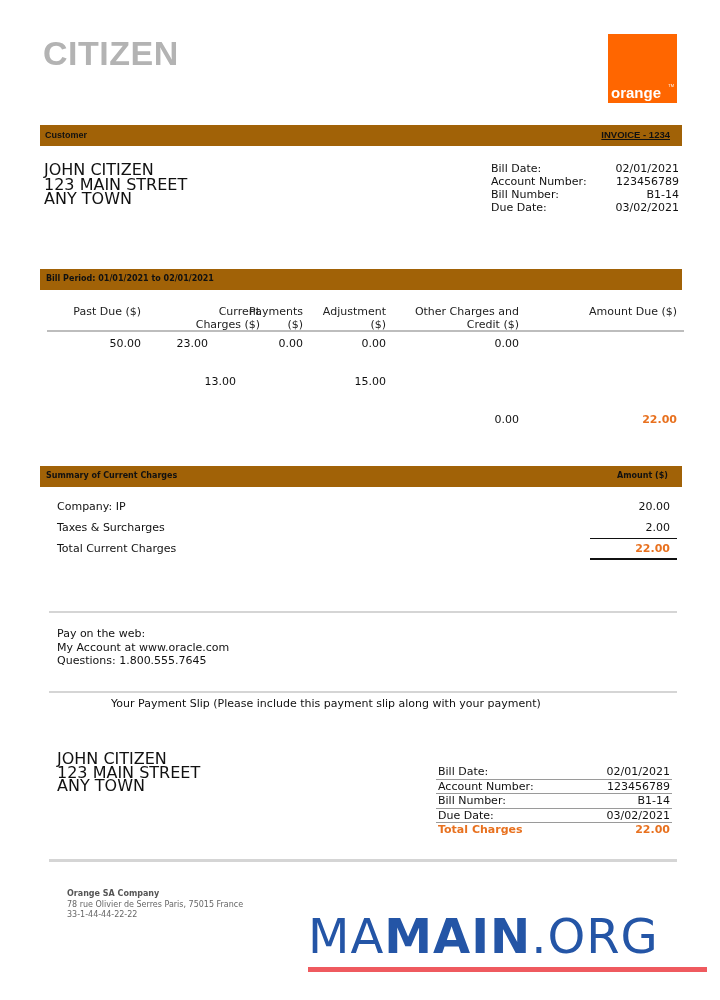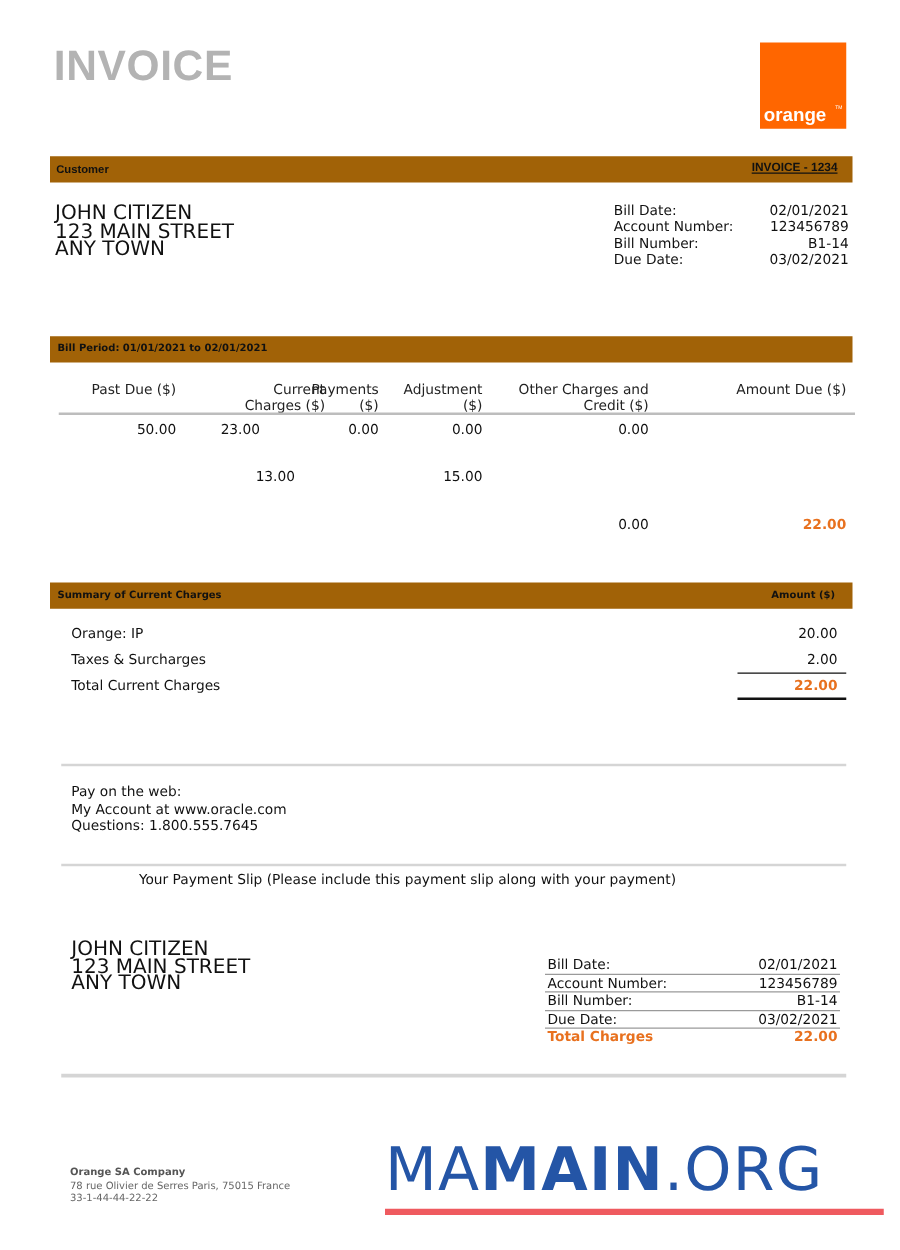--- a/index.html
+++ b/index.html
@@ -21,30 +21,30 @@
   .hline { background: #bdbdbd; height: 2px; }
   .cell { font-size: 11px; text-align: right; color: #111; }
   .orange { color: #e8711f; font-weight: bold; }
   .sum-row { left: 57px; width: 613px; display: flex; justify-content: space-between; font-size: 11px; }
   .sep { left: 49px; width: 628px; height: 2px; background: #d5d5d5; }
   .pay { left: 57px; top: 627px; font-size: 11px; line-height: 13.5px; }
   .slip-title { left: 0; width: 652px; top: 697px; text-align: center; font-size: 11px; }
   .slip-info { left: 436px; top: 765px; width: 236px; font-size: 11px; }
   .slip-row { display: flex; justify-content: space-between; height: 13.5px; line-height: 13.5px; border-bottom: 1px solid #9a9a9a; padding: 0 2px; }
   .slip-row.last { border-bottom: none; }
-  .footer { left: 56px; top: 889px; font-size: 8px; line-height: 10.5px; color: #666; margin-top: 44px; }
+  .footer { left: 67px; top: 889px; font-size: 8px; line-height: 10.5px; color: #666; }
   .footer-name { font-weight: bold; color: #555; }
   .wm { left: 308px; top: 908px; font-family: "DejaVu Sans", sans-serif; font-size: 48px; color: #2455a6; letter-spacing: 1px; line-height: 56px; }
   .wm b { font-weight: bold; }
   .wm-bar { left: 308px; top: 967px; width: 399px; height: 5px; background: #ef5a5f; }
 </style>
 </head>
 <body>
 
-<div class="abs title">INVOICE</div>
+<div class="abs title">CITIZEN</div>
 <div class="abs logo">
   <span class="logo-text">orange</span>
   <span class="logo-tm">TM</span>
 </div>
 
 <div class="abs band" style="top:125px;">
   <span class="band-left">Customer</span>
   <span class="band-right">INVOICE - 1234</span>
 </div>
 
@@ -114,21 +114,21 @@
 
 <div class="abs cell" style="right:201px; top:413px;">0.00</div>
 <div class="abs cell orange" style="right:43px; top:413px;">22.00</div>
 
 <div class="abs band" style="top:466px;text-decoration:underline;">
   <span class="band-left2">Summary of Current Charges</span>
   <span class="band-right2">Amount ($)</span>
 </div>
 
 <div class="abs sum-row" style="top:500px;">
-  <span>Orange: IP</span>
+  <span>Company: IP</span>
   <span>20.00</span>
 </div>
 <div class="abs sum-row" style="top:521px;">
   <span>Taxes &amp; Surcharges</span>
   <span>2.00</span>
 </div>
 <div class="abs" style="left:590px; width:87px; top:538px; height:1px; background:#111;"></div>
 <div class="abs sum-row" style="top:542px;">
   <span>Total Current Charges</span>
   <span class="orange">22.00</span>

